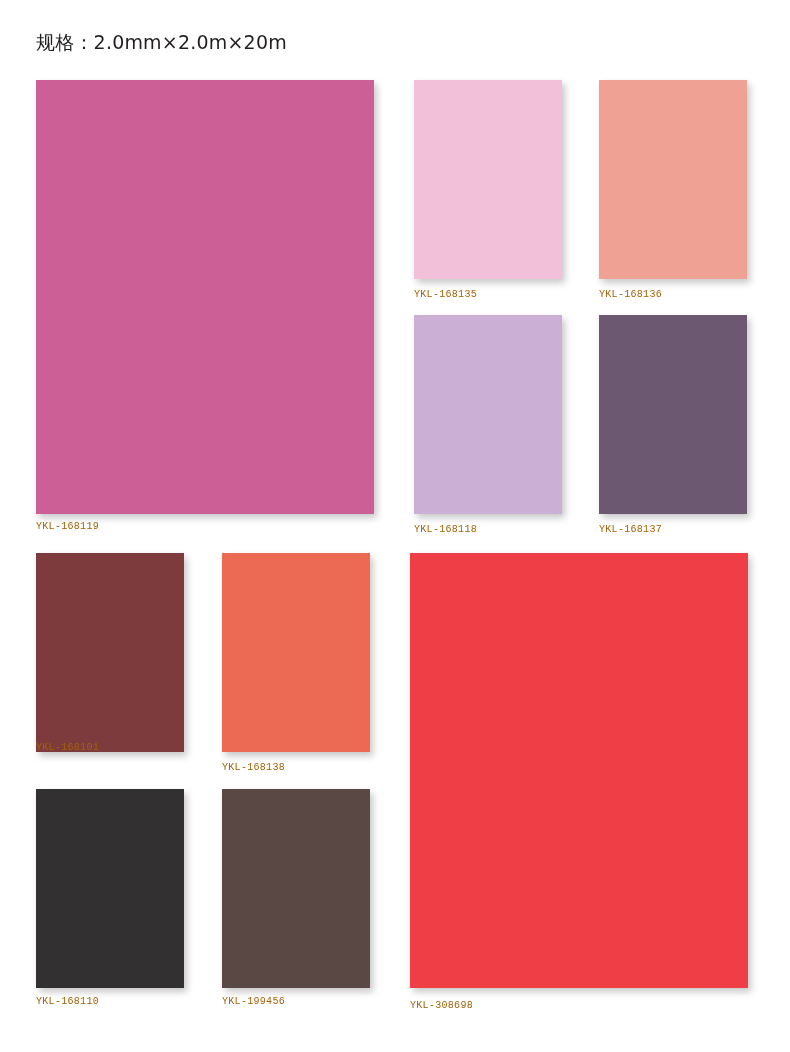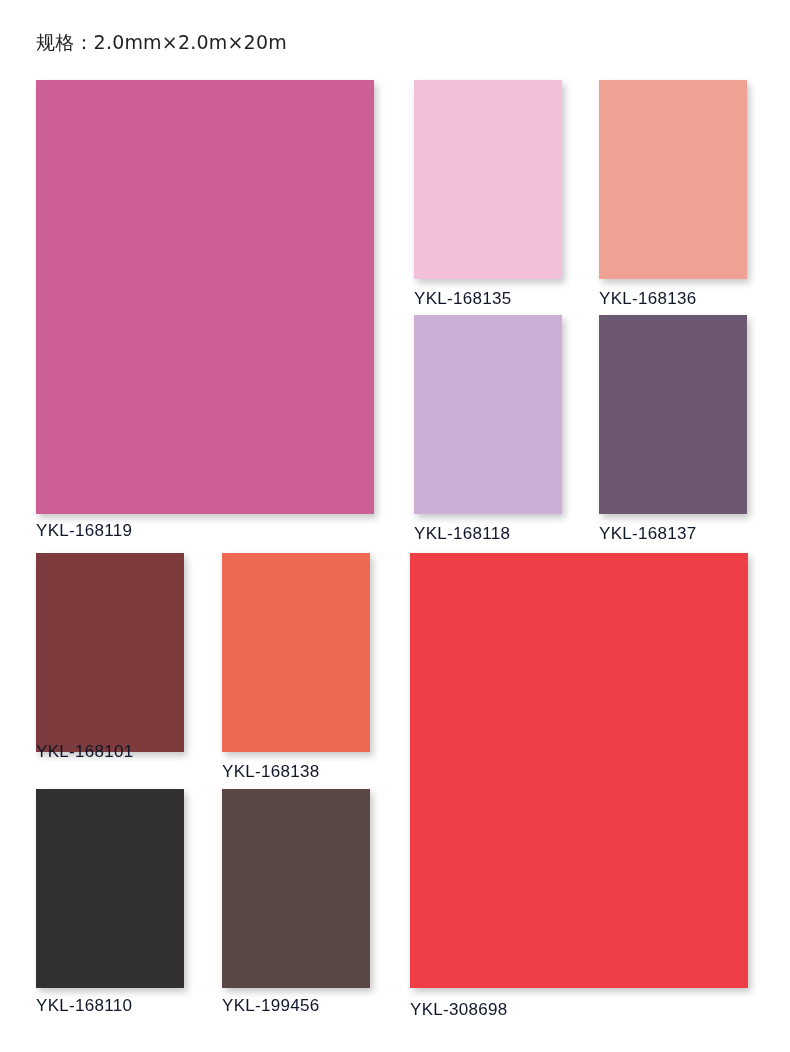--- a/index.html
+++ b/index.html
@@ -36,25 +36,25 @@
   }
 
   
   .swatch {
     position: absolute;
     box-shadow: 3px 4px 7px rgba(0,0,0,0.22);
   }
 
   .swatch-label {
     position: absolute;
-    font-size: 17px;
+    font-size: 10px;
     letter-spacing: 0.3px;
-    color: #0f172a;
+    color: #a16207;
     white-space: nowrap;
-    font-family: Liberation Sans, sans-serif;
+    font-family: Liberation Mono, monospace;
   }
 </style>
 </head>
 <body>
 
 <div id="page">
 
   <div class="spec-header">规格：2.0mm×2.0m×20m</div>
 
   <div id="swatch-layer">

